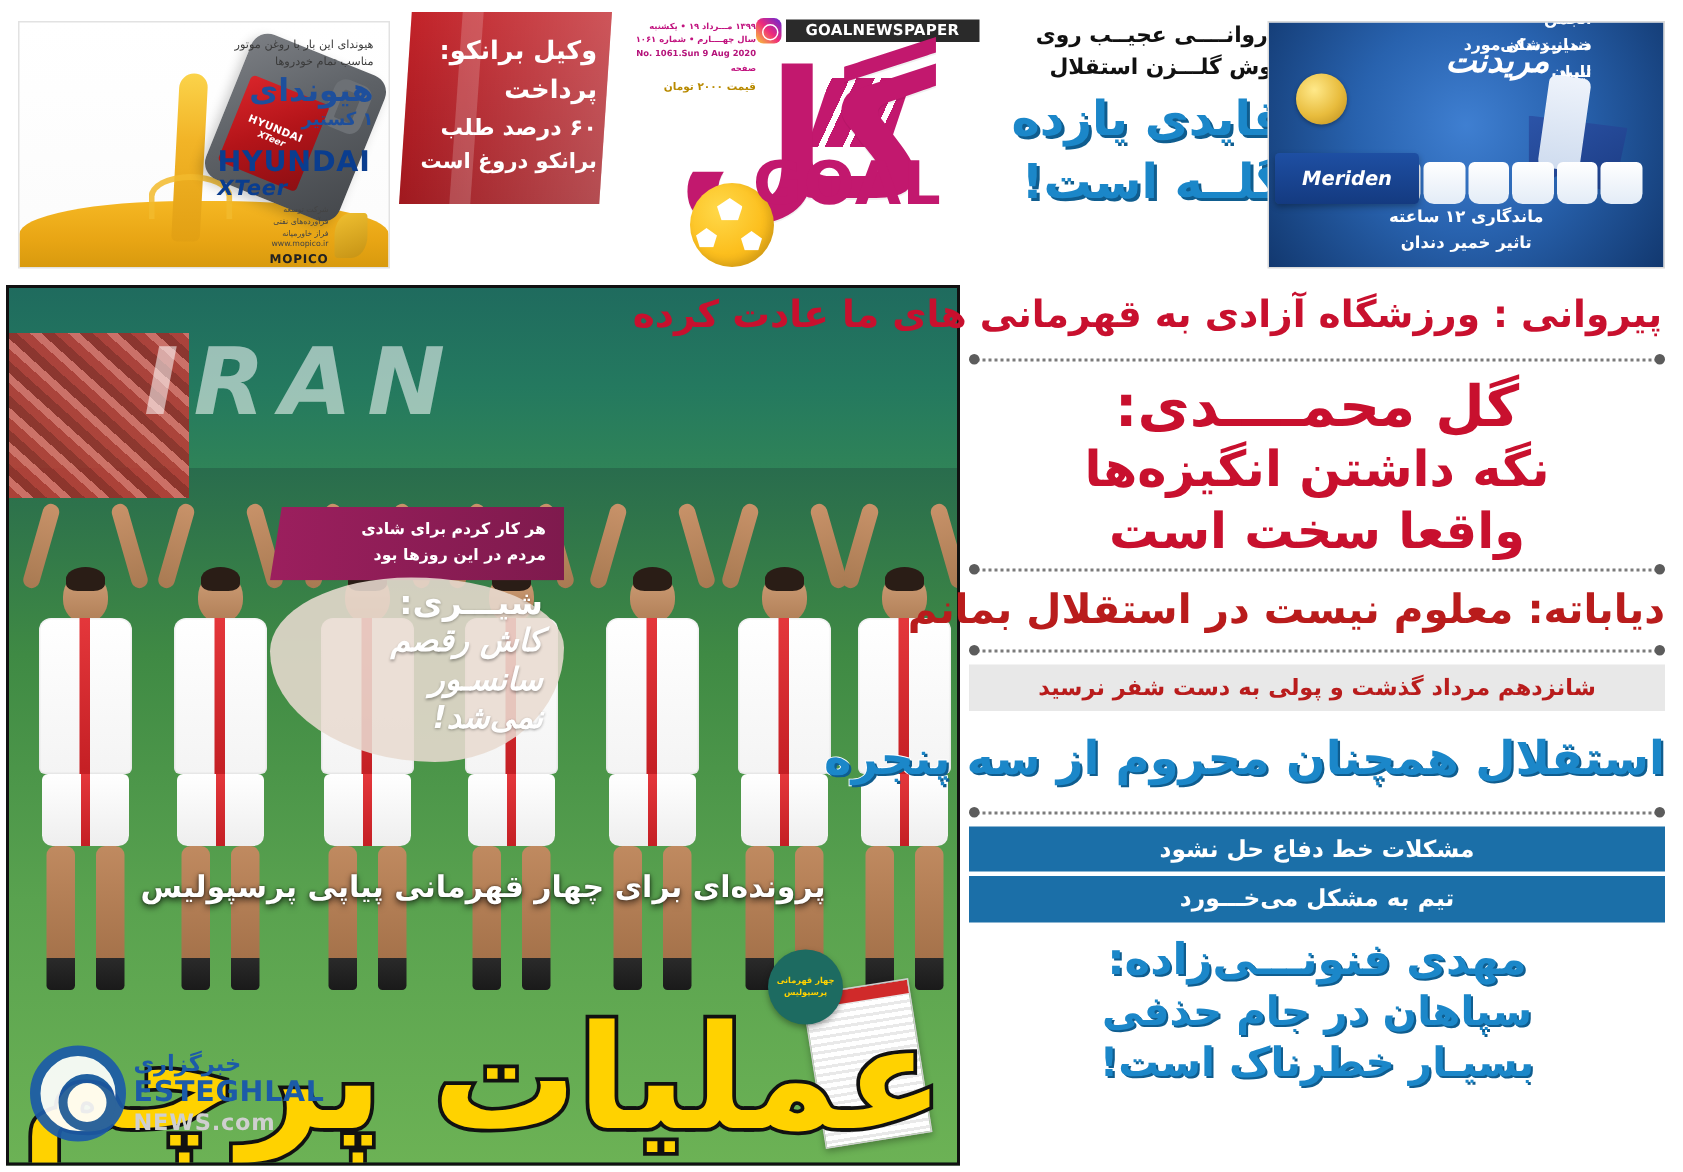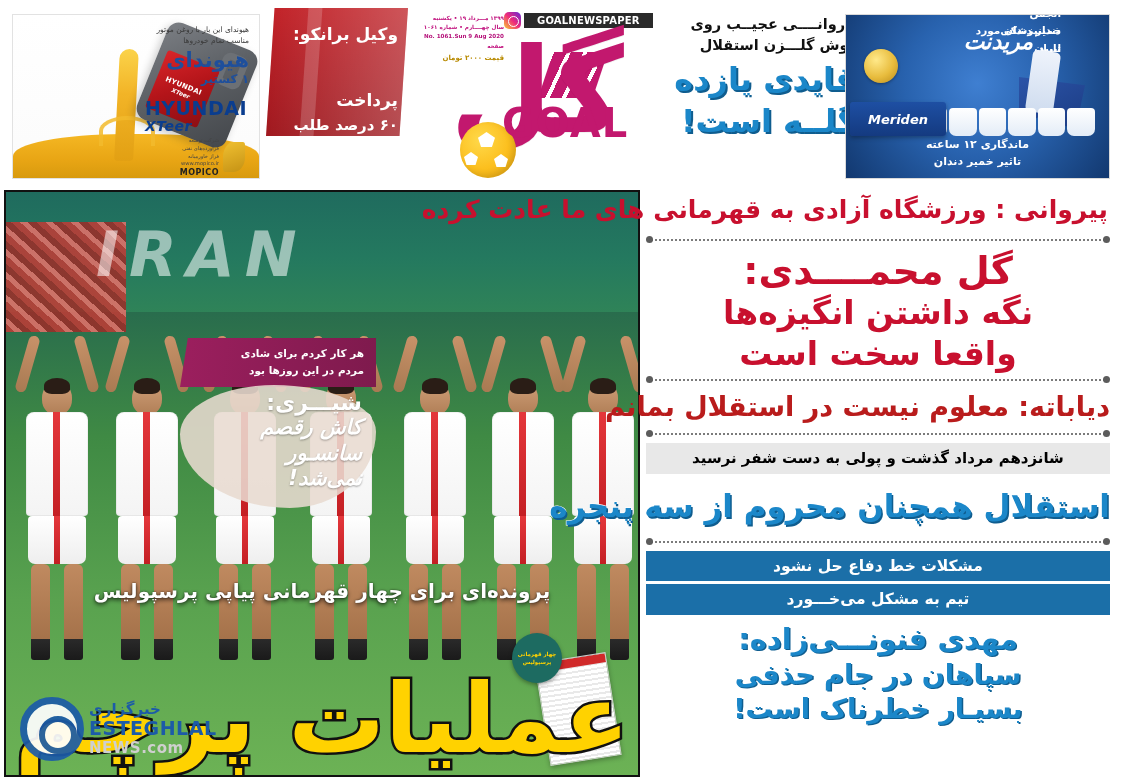--- a/index.html
+++ b/index.html
@@ -151,21 +151,21 @@
   }
   .branco-txt {
     position: absolute; inset: 0;
     padding: 18px 10px 10px 10px;
     direction: rtl; text-align: right;
     color: #ffffff;
     display: flex; flex-direction: column; gap: 8px;
     justify-content: flex-start;
   }
   .branco-txt .l1 { font-size: 17px; font-weight: 700; line-height: 1.05; }
-  .branco-txt .l2 { font-size: 17px; font-weight: 700; line-height: 1.05; margin-top: 40px; }
+  .branco-txt .l2 { font-size: 17px; font-weight: 700; line-height: 1.05; }
   .branco-txt .l3 { font-size: 15px; font-weight: 700; line-height: 1.05; }
   .branco-txt .l4 { font-size: 14px; font-weight: 700; line-height: 1.05; }
 
   
   .masthead {
     position: absolute;
     top: 0; left: 408px;
     width: 232px; height: 190px;
   }
   .insta-bar {
@@ -586,21 +586,21 @@
 
   .hl-diabate {
     font-size: 27px; font-weight: 700; color: #b91c1c;
     line-height: 1.15;
     white-space: nowrap;
     padding: 2px 0 6px 0;
   }
 
   .bar-gray {
     background: #e8e8e8;
-    color: #000000;
+    color: #b91c1c;
     font-size: 15px; font-weight: 700;
     padding: 6px 8px;
     margin: 8px 0 10px 0;
     line-height: 1.3;
   }
 
   .hl-esteghlal {
     font-size: 31px; font-weight: 700;
     color: #1b87c9;
     line-height: 1.2;

